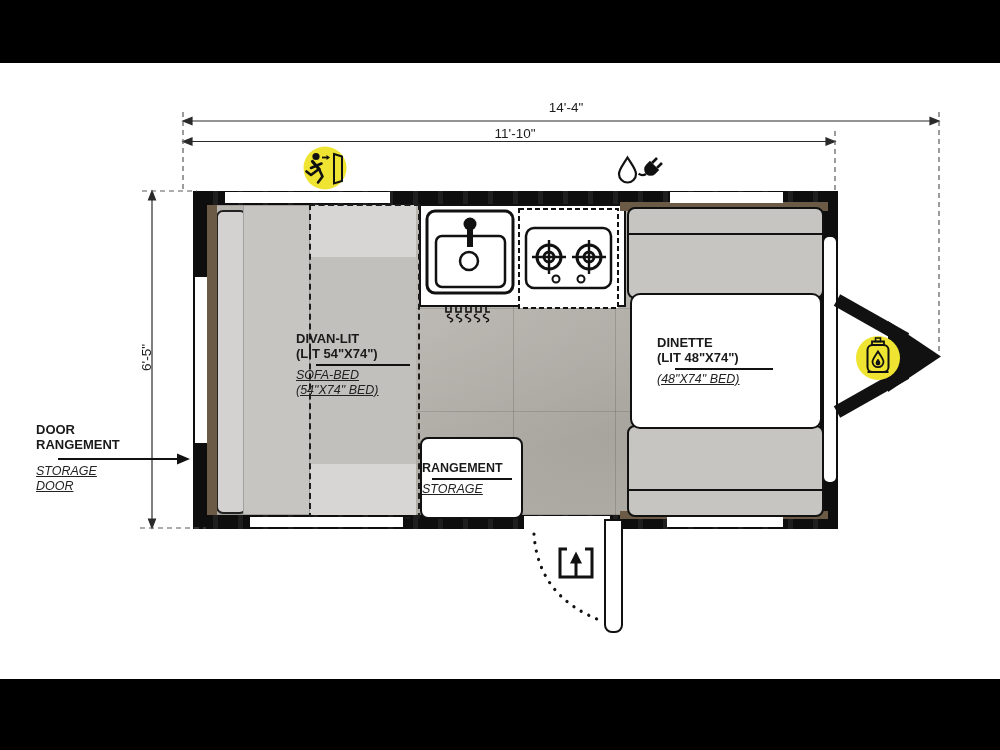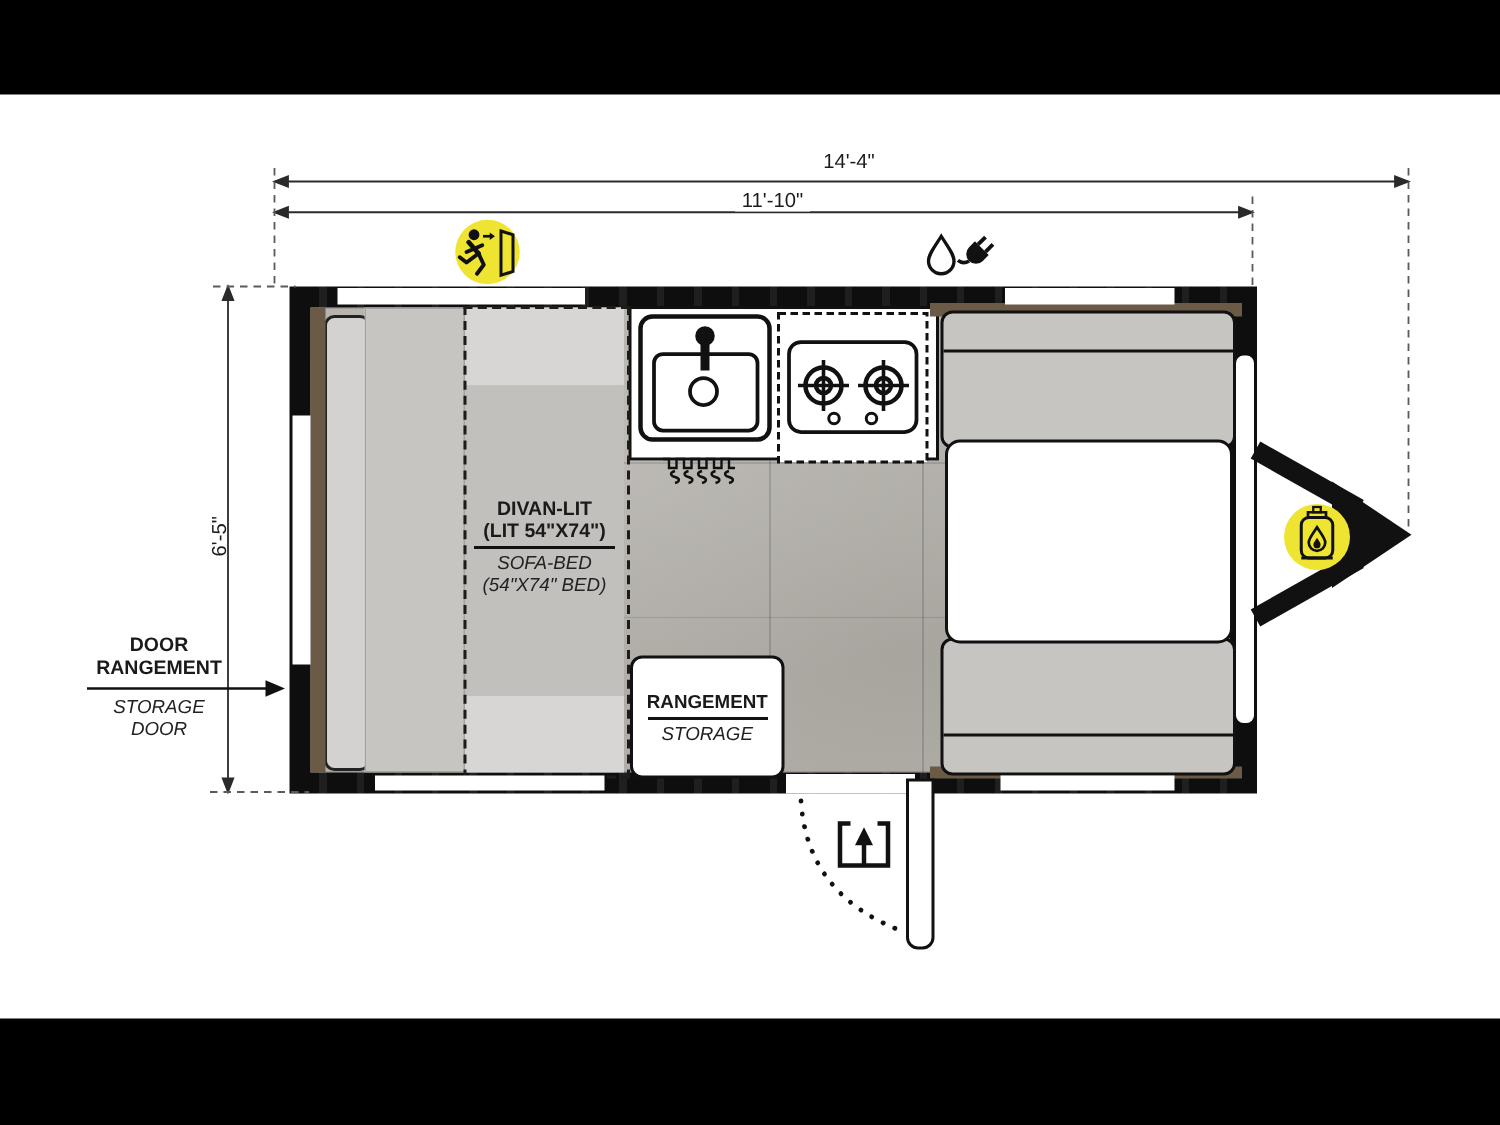--- a/index.html
+++ b/index.html
@@ -12,23 +12,23 @@
          background-image:repeating-linear-gradient(90deg,transparent 0 20px,rgba(255,255,255,.07) 20px 25px);z-index:1;}
   .floor{left:207px;top:205px;width:613px;height:310px;background-color:#b6b3ad;
          background-image:
            repeating-linear-gradient(90deg,rgba(0,0,0,.14) 0 1px,transparent 1px 102px),
            repeating-linear-gradient(0deg,rgba(0,0,0,.12) 0 1px,transparent 1px 103px),
            radial-gradient(ellipse at 30% 35%,rgba(255,255,255,.12),transparent 55%),
            radial-gradient(ellipse at 65% 75%,rgba(80,76,70,.14),transparent 60%);z-index:2;}
   .wood{background:#6b5b46;z-index:4;}
   .gray{background:#c6c5c2;}
   .window{background:#fff;z-index:4;}
-  .lbl{z-index:8;text-align:center;line-height:15px;font-size:13px;}
+  .lbl{z-index:8;text-align:left;line-height:15px;font-size:13px;}
   .b{font-weight:bold;}
-  .i{font-style:italic;font-size:12.5px;color:#222;}
+  .i{font-style:italic;font-size:12.5px;color:#222;text-decoration:underline;}
   .rule{height:2px;background:#111;margin:3px auto 2px auto;}
   svg.overlay{position:absolute;left:0;top:0;z-index:7;pointer-events:none;}
   .dimtext{font-size:13.5px;color:#1c1c1c;z-index:8;}
 </style>
 </head>
 <body>
 
 <div class="canvas">
 
   <div class="abs letterbox" style="top:0;height:63px;"></div>
@@ -76,20 +76,26 @@
   <div class="abs dimtext" style="left:119px;top:350px;width:54px;text-align:center;transform:rotate(-90deg);">6'-5"</div>
 
   <div class="abs lbl" style="left:296px;top:331px;width:134px;">
     <div class="b">DIVAN-LIT</div>
     <div class="b">(LIT 54"X74")</div>
     <div class="rule" style="width:94px;"></div>
     <div class="i">SOFA-BED</div>
     <div class="i">(54"X74" BED)</div>
   </div>
 
+  <div class="abs lbl" style="left:657px;top:335px;width:134px;">
+    <div class="b">DINETTE</div>
+    <div class="b">(LIT 48"X74")</div>
+    <div class="rule" style="width:98px;"></div>
+    <div class="i">(48"X74" BED)</div>
+  </div>
 
   <div class="abs lbl" style="left:36px;top:422px;width:140px;">
     <div class="b">DOOR</div>
     <div class="b">RANGEMENT</div>
     <div class="i" style="margin-top:12px;">STORAGE</div>
     <div class="i">DOOR</div>
   </div>
 
   <svg class="overlay" width="1000" height="750" viewBox="0 0 1000 750">
 

